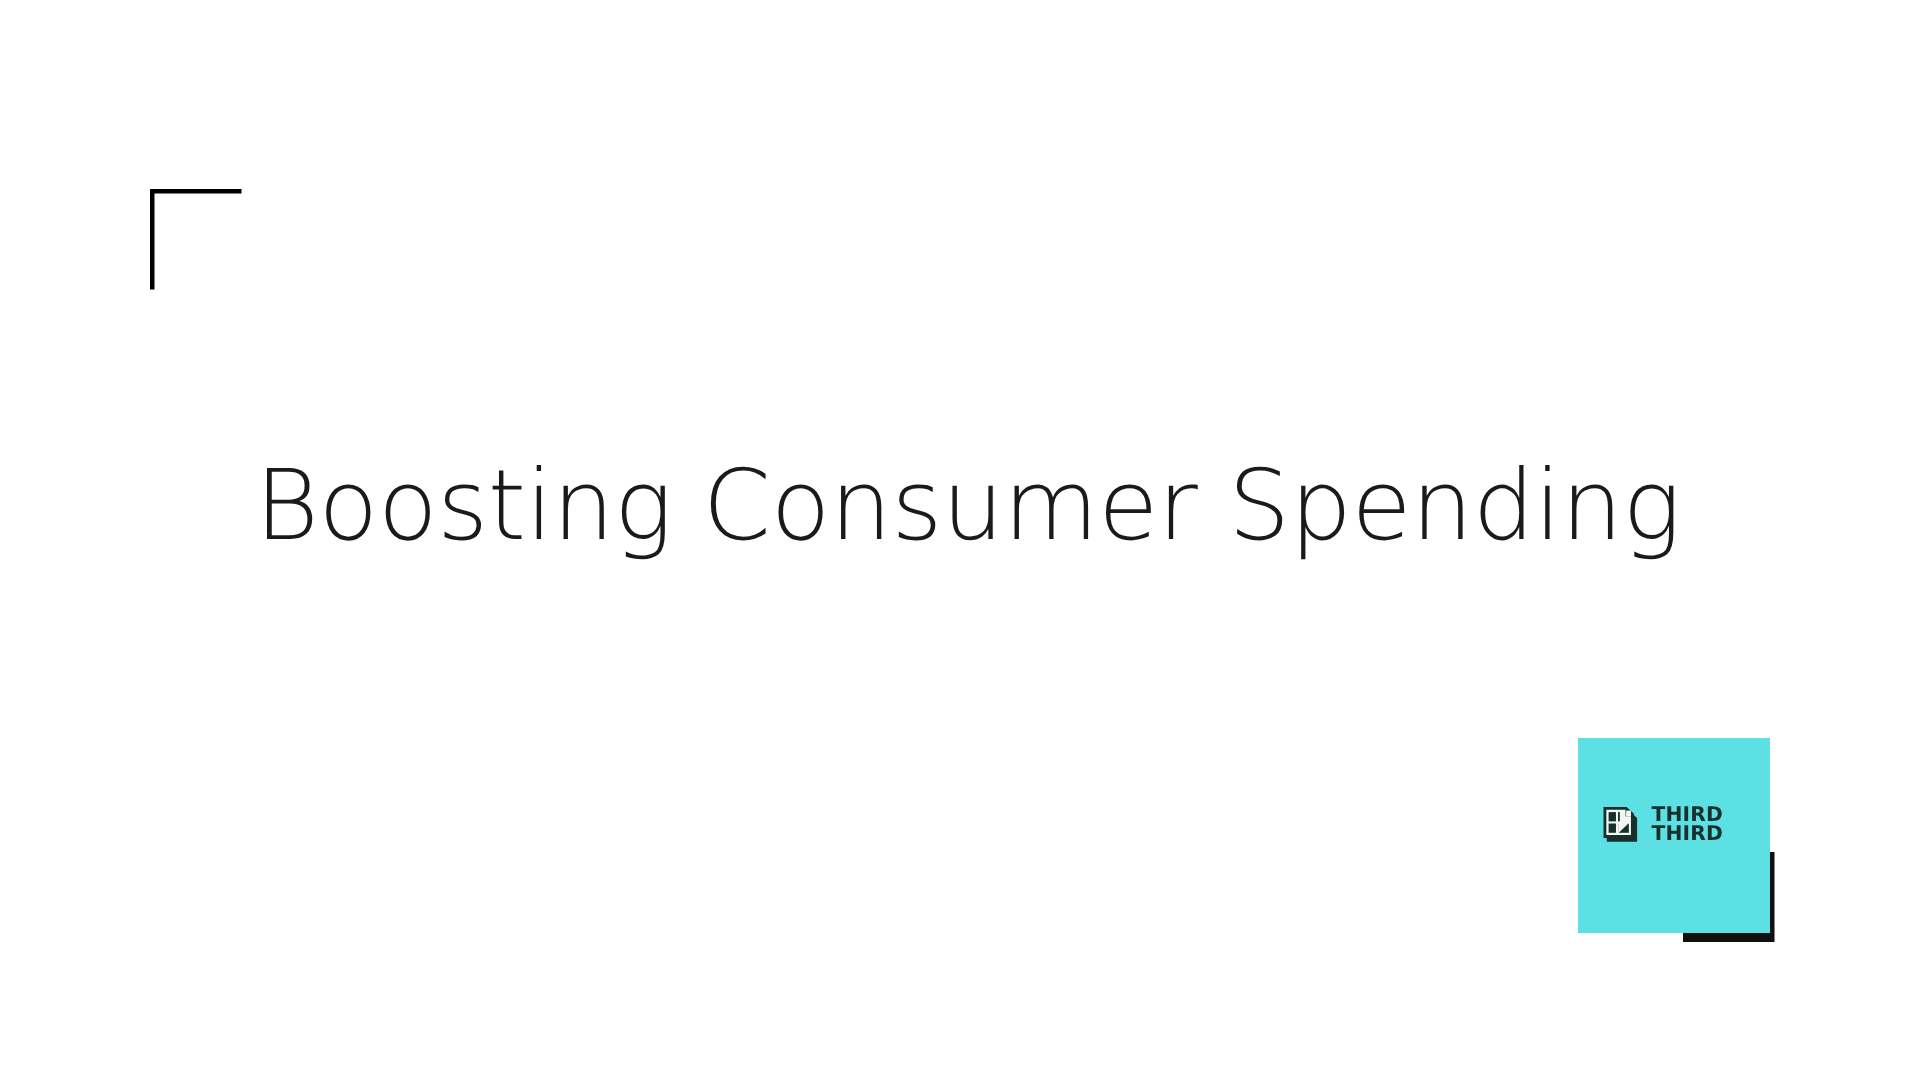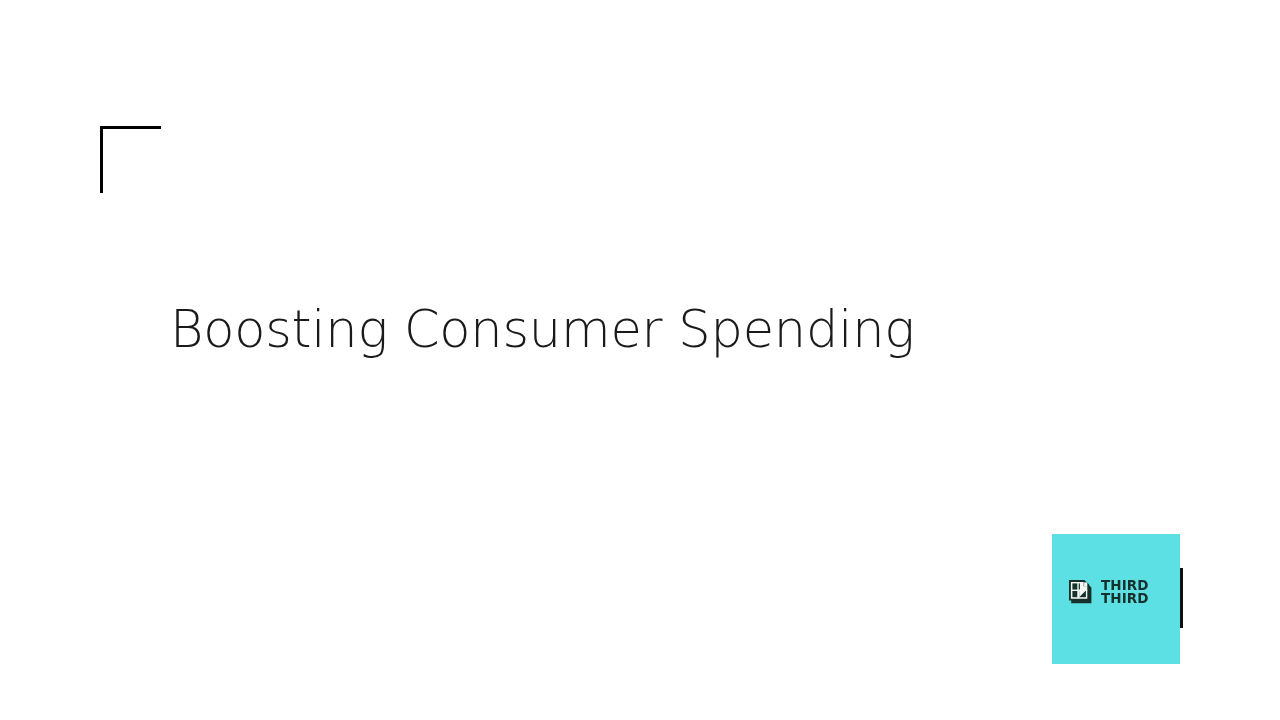--- a/index.html
+++ b/index.html
@@ -34,36 +34,35 @@
   }
 
   
   #slide-title {
     position: absolute;
     left: 170px;
     top: 300px;
     width: 940px;
     font-family: "DejaVu Sans", "Liberation Sans", sans-serif;
     font-weight: 200;
-    font-size: 51px;
+    font-size: 65px;
     line-height: 1.16;
     letter-spacing: -0.2px;
     color: #1a1a1a;
     white-space: nowrap;
     -webkit-font-smoothing: antialiased;
   }
 
   
   #logo-block {
     position: absolute;
     left: 1052px;
     top: 492px;
     width: 128px;
     height: 130px;
-    margin-top: 42px;
   }
 
   #logo-shadow-right {
     position: absolute;
     left: 1180px;
     top: 568px;
     width: 2.5px;
     height: 60px;
     background: #10100f;
   }

